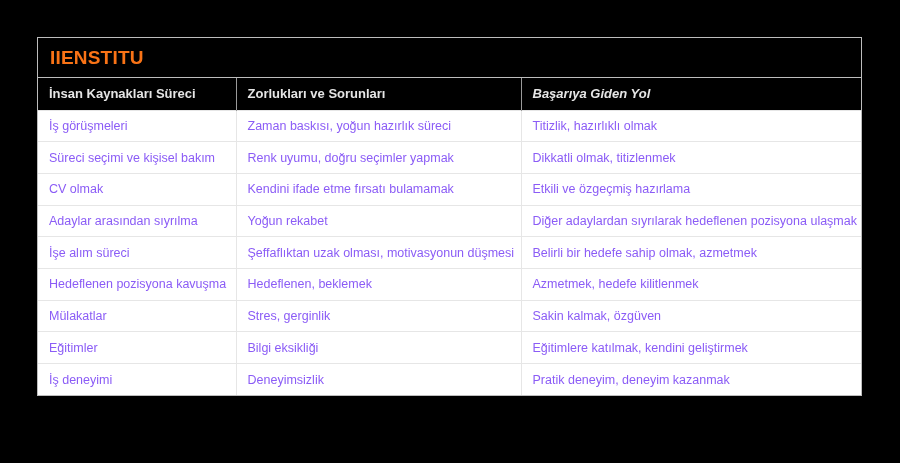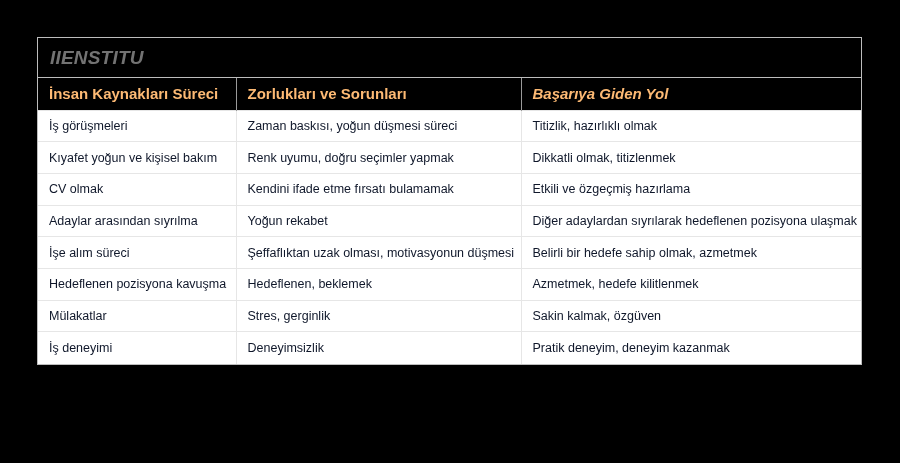--- a/index.html
+++ b/index.html
@@ -6,35 +6,35 @@
     body {
       width: 900px; height: 463px; background: #000;
       font-family: "Liberation Sans", "DejaVu Sans", sans-serif;
       position: relative; overflow: hidden;
     }
     .frame {
       position: absolute; left: 37px; top: 37px; width: 825px;
       border: 1px solid #bdbdbd; background: #fff; box-sizing: border-box;
     }
     .title-bar {
-      height: 40px; background: #000; color: #737373;
+      height: 40px; background: #000; color: #f97316;
       display: flex; align-items: center; padding-left: 12px;
       font-weight: bold; font-size: 19px; letter-spacing: 0.2px;
-      border-bottom: 1px solid #bdbdbd; box-sizing: border-box; font-style: italic;
+      border-bottom: 1px solid #bdbdbd; box-sizing: border-box;
     }
     table { border-collapse: collapse; width: 100%; table-layout: fixed; }
     col.c1 { width: 198px; } col.c2 { width: 285px; } col.c3 { width: auto; }
     th {
-      background: #000; color: #fdba74; text-align: left; font-weight: bold;
-      font-size: 15px; height: 32px; padding: 0 11px; box-sizing: border-box;
+      background: #000; color: #e5e5e5; text-align: left; font-weight: bold;
+      font-size: 13px; height: 32px; padding: 0 11px; box-sizing: border-box;
       border-right: 1px solid #9a9a9a;
     }
     th:last-child { border-right: none; font-style: italic; }
     td {
-      color: #0f172a; font-size: 12.5px; height: 31.7px; padding: 0 11px;
+      color: #8b5cf6; font-size: 12.5px; height: 31.7px; padding: 0 11px;
       box-sizing: border-box; border-top: 1px solid #e6e6e6;
       border-right: 1px solid #e6e6e6; white-space: nowrap; overflow: hidden;
     }
     td:last-child { border-right: none; }
   </style>
 </head>
 <body>
 
 <div class="frame">
   <div class="title-bar">IIENSTITU</div>
@@ -47,25 +47,25 @@
     <thead>
       <tr>
         <th>İnsan Kaynakları Süreci</th>
         <th>Zorlukları ve Sorunları</th>
         <th>Başarıya Giden Yol</th>
       </tr>
     </thead>
     <tbody>
       <tr>
         <td>İş görüşmeleri</td>
-        <td>Zaman baskısı, yoğun düşmesi süreci</td>
+        <td>Zaman baskısı, yoğun hazırlık süreci</td>
         <td>Titizlik, hazırlıklı olmak</td>
       </tr>
       <tr>
-        <td>Kıyafet yoğun ve kişisel bakım</td>
+        <td>Süreci seçimi ve kişisel bakım</td>
         <td>Renk uyumu, doğru seçimler yapmak</td>
         <td>Dikkatli olmak, titizlenmek</td>
       </tr>
       <tr>
         <td>CV olmak</td>
         <td>Kendini ifade etme fırsatı bulamamak</td>
         <td>Etkili ve özgeçmiş hazırlama</td>
       </tr>
       <tr>
         <td>Adaylar arasından sıyrılma</td>
@@ -81,19 +81,24 @@
         <td>Hedeflenen pozisyona kavuşma</td>
         <td>Hedeflenen, beklemek</td>
         <td>Azmetmek, hedefe kilitlenmek</td>
       </tr>
       <tr>
         <td>Mülakatlar</td>
         <td>Stres, gerginlik</td>
         <td>Sakin kalmak, özgüven</td>
       </tr>
       <tr>
+        <td>Eğitimler</td>
+        <td>Bilgi eksikliği</td>
+        <td>Eğitimlere katılmak, kendini geliştirmek</td>
+      </tr>
+      <tr>
         <td>İş deneyimi</td>
         <td>Deneyimsizlik</td>
         <td>Pratik deneyim, deneyim kazanmak</td>
       </tr>
     </tbody>
   </table>
 </div>
 
 </body></html>

